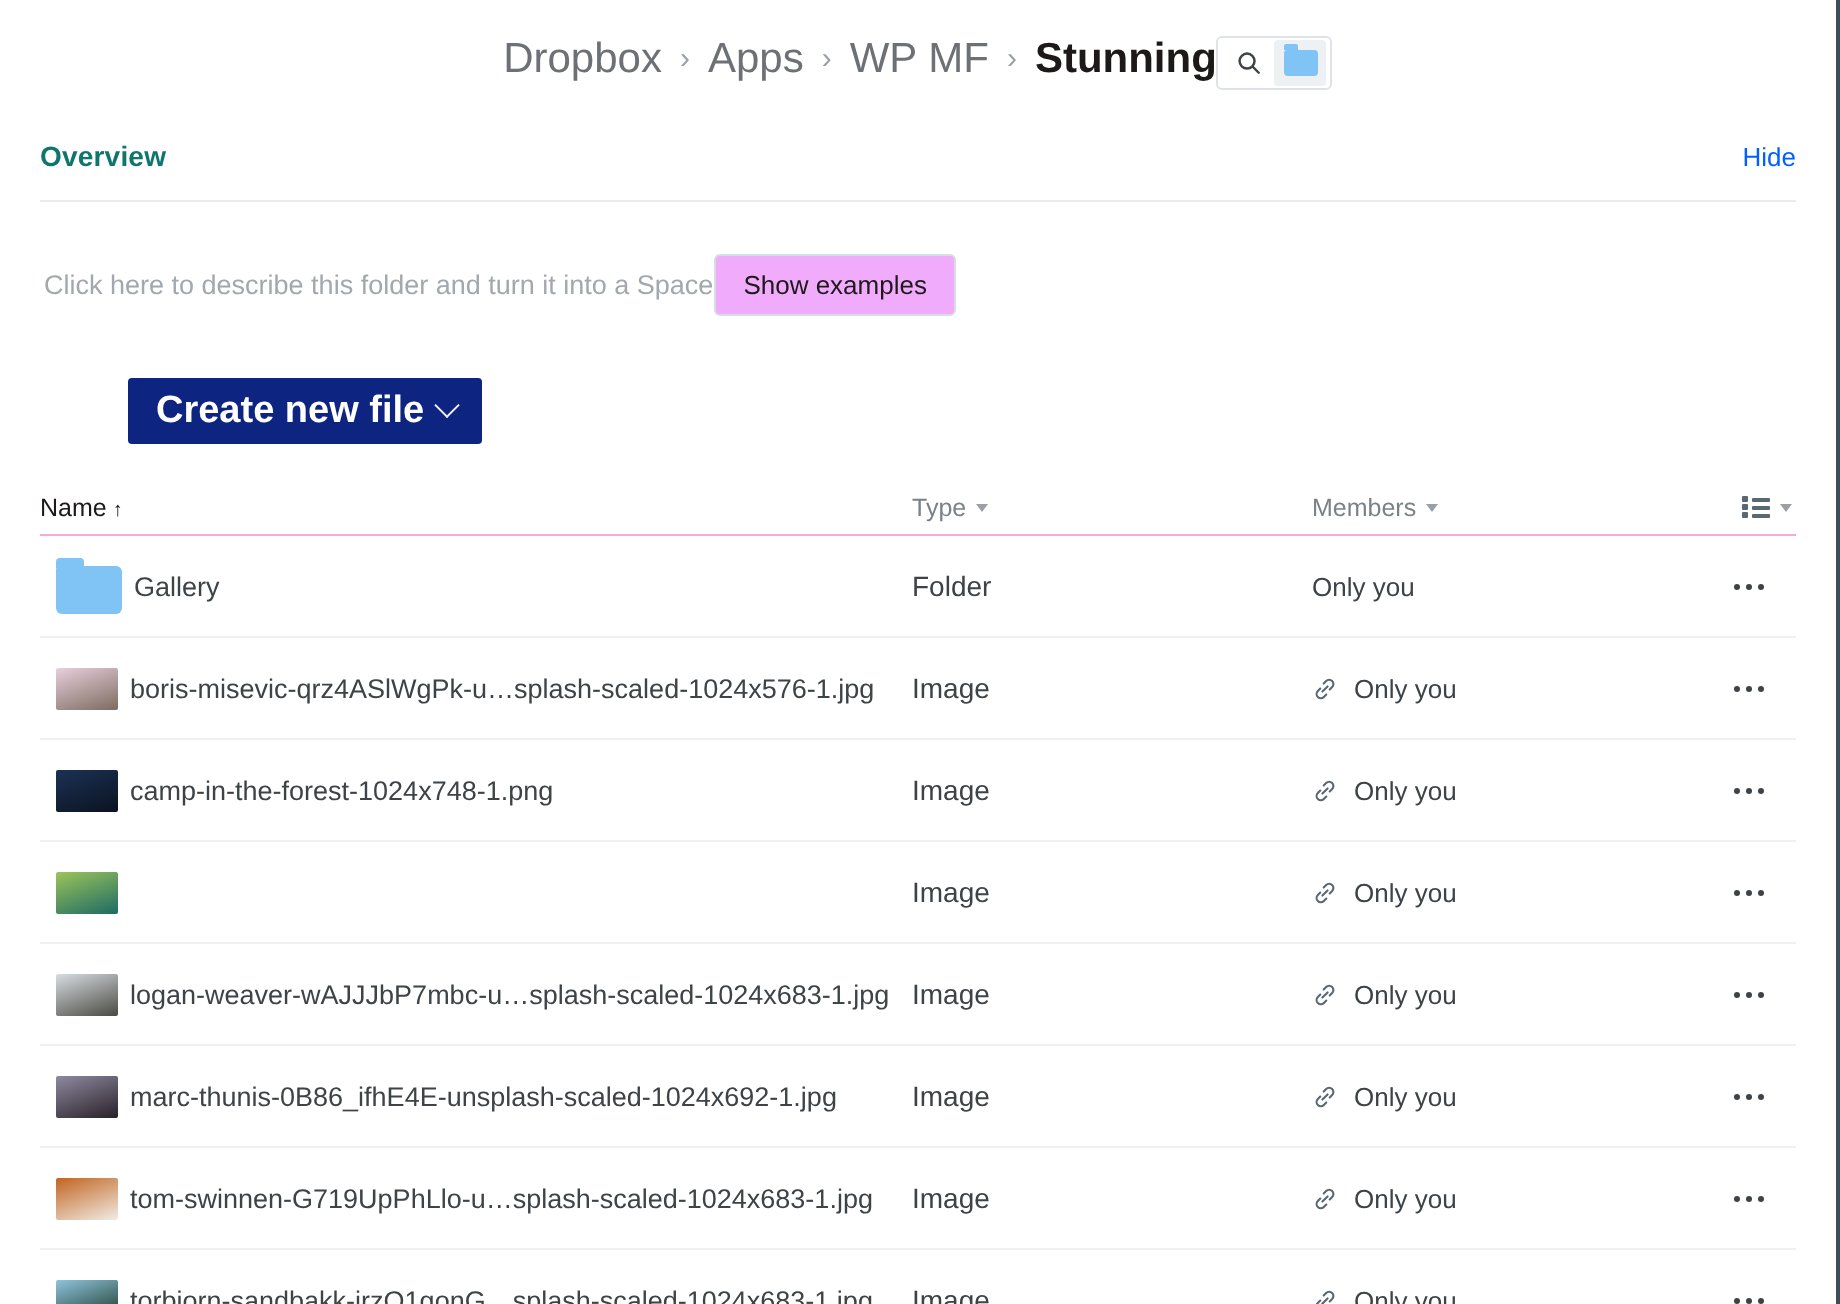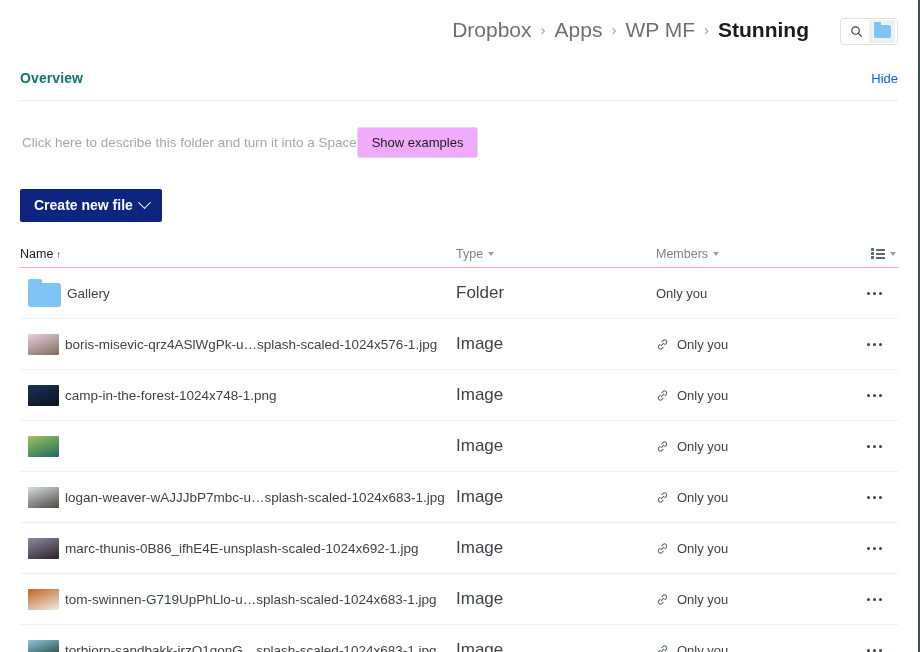--- a/index.html
+++ b/index.html
@@ -22,24 +22,23 @@
     width: 920px;
     height: 652px;
     background: #ffffff;
     border-right: 2px solid #3c4f56;
   }
 
   
   .topbar {
     display: flex;
     align-items: flex-start;
-    justify-content: flex-end;
+    justify-content: center;
     padding: 16px 20px 0 20px;
     height: 58px;
-    gap: 31px;
   }
 
   .breadcrumb {
     display: flex;
     align-items: center;
     gap: 9px;
     font-size: 21px;
     line-height: 28px;
     white-space: nowrap;
   }
@@ -161,28 +160,29 @@
   .create-wrap {
     padding: 31px 20px 0 20px;
   }
 
   .create-btn {
     display: inline-flex;
     align-items: center;
     gap: 7px;
     background: #0d2481;
     color: #ffffff;
-    font-size: 14px;
+    font-size: 19px;
     font-weight: 700;
     border: none;
     border-radius: 2px;
     padding: 9px 13px 9px 14px;
     cursor: pointer;
     font-family: "Liberation Sans", sans-serif;
     line-height: 15px;
+    margin-left: 44px;
   }
 
   .caret {
     display: inline-block;
     width: 9px;
     height: 9px;
     border-right: 1.6px solid currentColor;
     border-bottom: 1.6px solid currentColor;
     transform: rotate(45deg) translate(-2px, -2px);
     opacity: 0.95;
@@ -319,21 +319,21 @@
   .fname {
     font-size: 13.5px;
     color: #3e4347;
     white-space: nowrap;
     overflow: hidden;
     text-overflow: ellipsis;
   }
 
   .cell-type {
     width: 200px;
-    font-size: 17px;
+    font-size: 14px;
     color: #3e4347;
   }
 
   .cell-mem {
     flex: 1;
     display: flex;
     align-items: center;
     gap: 8px;
     font-size: 13px;
     color: #3e4347;

